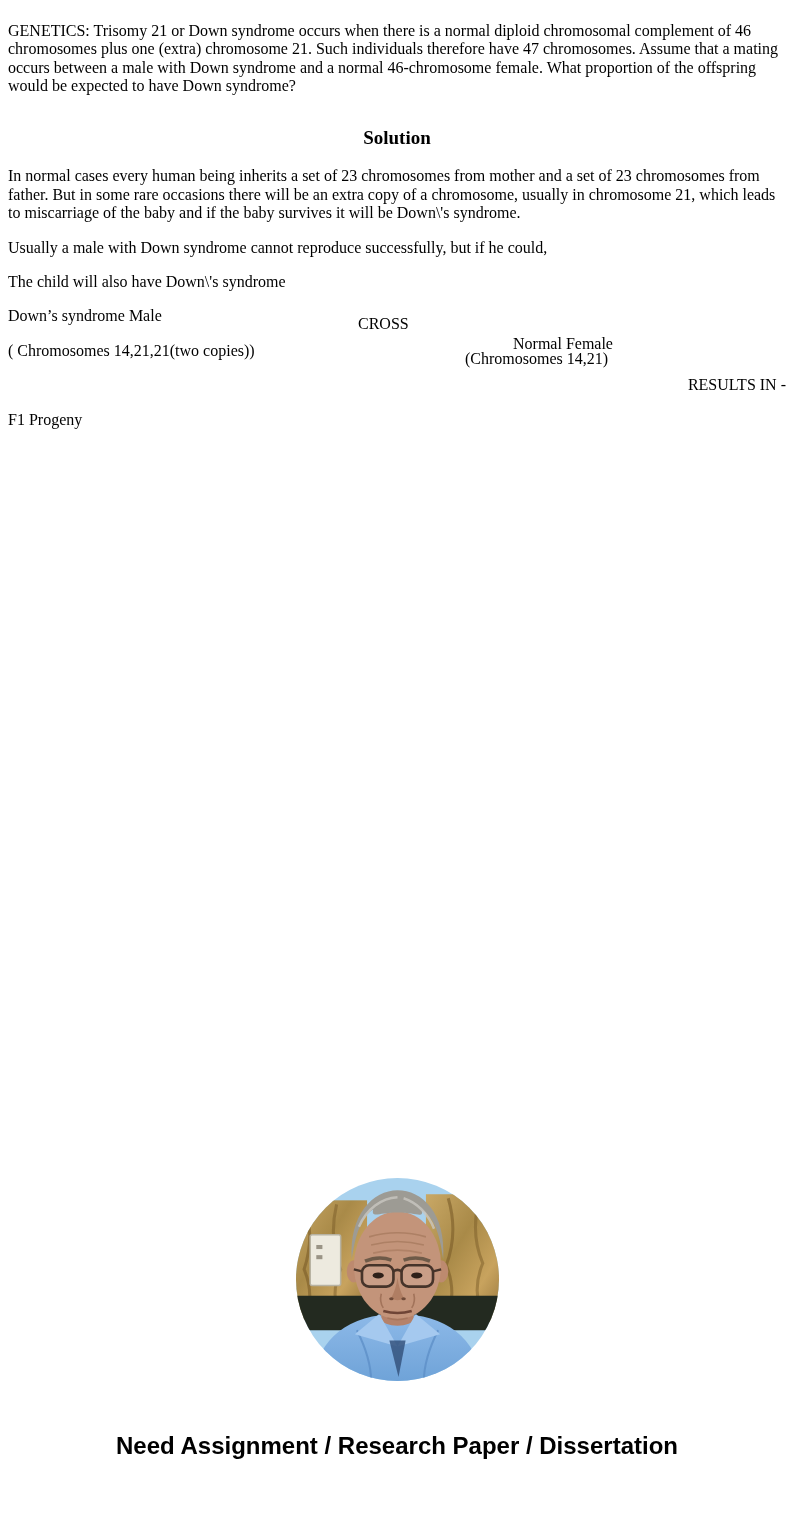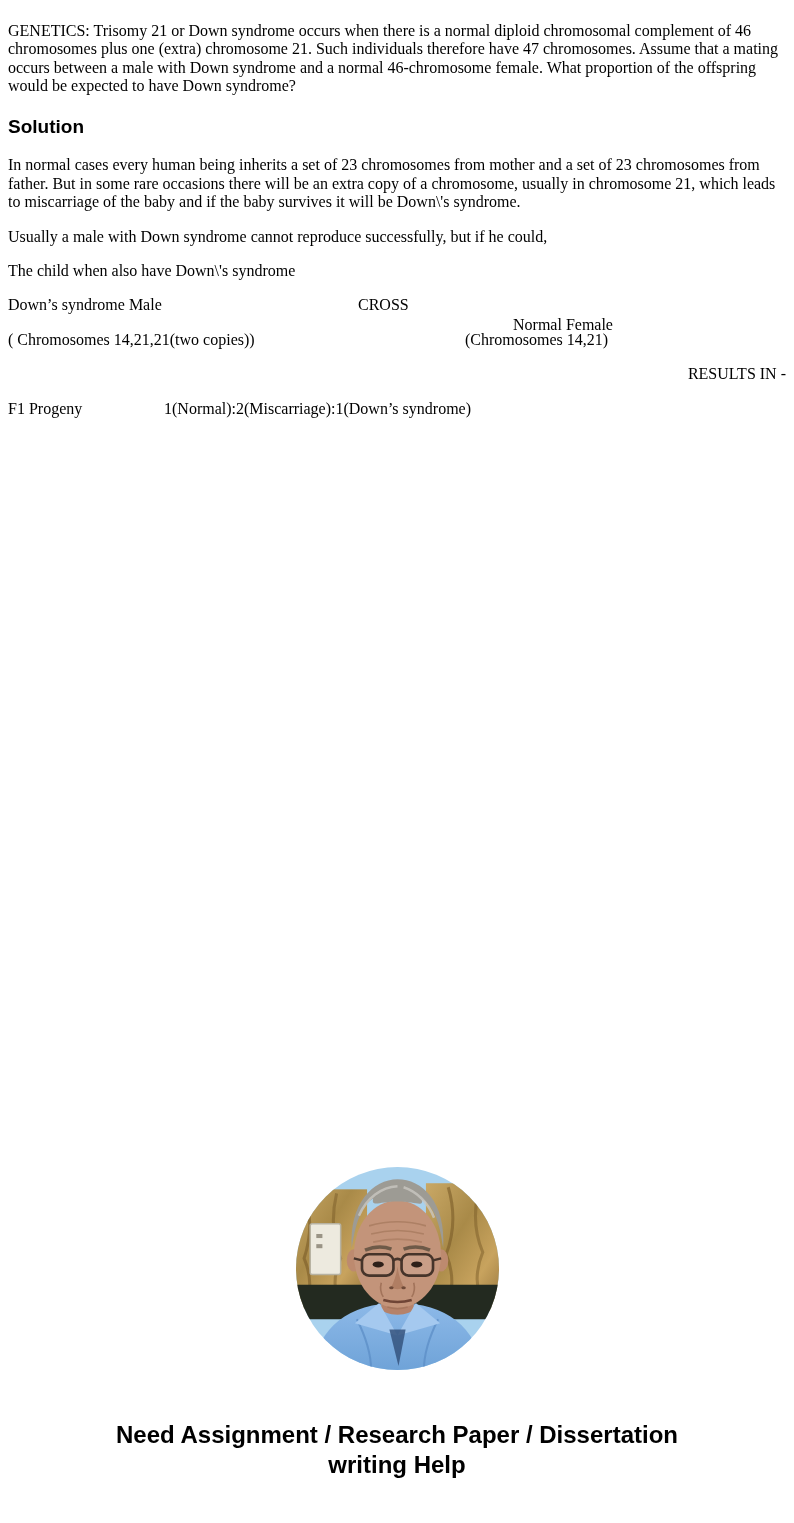--- a/index.html
+++ b/index.html
@@ -9,25 +9,26 @@
     color: #000;
     font-family: "Liberation Serif", "DejaVu Serif", serif;
     font-size: 16px;
     line-height: 1.15;
   }
   p { margin: 16px 0; }
   p.first { margin-top: 14px; }
   h3.solution-heading {
     font-size: 19px;
     font-weight: bold;
-    margin: 20px 0 19px 0;
-    font-family: Liberation Sans, sans-serif;
+    margin: 31px 0 19px 0;
+    font-family: Liberation Serif, serif;
+    text-align: center;
   }
   .layout-line { position: relative; white-space: nowrap; }
-  .layout-line .abs { position: absolute; top: 0; }
+  .layout-line .abs { position: absolute; top: 8px; }
   .pos-cross   { left: 350px; }
   .pos-female  { left: 505px; margin-top: 20px; }
   .pos-chrom-f { left: 457px; }
   .pos-ratio   { left: 156px; }
   .indent-results { padding-left: 329px; text-align: right; }
   .spacer { height: 733px; }
   .avatar-wrap {
     width: 203px; height: 203px;
     margin: 0 auto;
     border-radius: 50%;
@@ -48,40 +49,39 @@
 <body>
 
 <p class="first">GENETICS: Trisomy 21 or Down syndrome occurs when there is a normal diploid chromosomal complement of 46 chromosomes plus one (extra) chromosome 21. Such individuals therefore have 47 chromosomes. Assume that a mating occurs between a male with Down syndrome and a normal 46-chromosome female. What proportion of the offspring would be expected to have Down syndrome?</p>
 
 <h3 class="solution-heading">Solution</h3>
 
 <p>In normal cases every human being inherits a set of 23 chromosomes from mother and a set of 23 chromosomes from father. But in some rare occasions there will be an extra copy of a chromosome, usually in chromosome 21, which leads to miscarriage of the baby and if the baby survives it will be Down\'s syndrome.</p>
 
 <p>Usually a male with Down syndrome cannot reproduce successfully, but if he could,</p>
 
-<p>The child when also have Down\'s syndrome</p>
+<p>The child will also have Down\'s syndrome</p>
 
 <p class="layout-line">
   <span>Down’s syndrome Male</span>
   <span class="abs pos-cross">CROSS</span>
   <span class="abs pos-female">Normal Female</span>
 </p>
 
 <p class="layout-line">
   <span>( Chromosomes 14,21,21(two copies))</span>
   <span class="abs pos-chrom-f">(Chromosomes 14,21)</span>
 </p>
 
 <p class="indent-results">
   <span>RESULTS IN -</span>
 </p>
 
 <p class="layout-line">
   <span>F1 Progeny</span>
-  <span class="abs pos-ratio">1(Normal):2(Miscarriage):1(Down’s syndrome)</span>
 </p>
 
 <div class="spacer"></div>
 
 <div class="avatar-wrap">
   <svg viewBox="0 0 200 200" xmlns="http://www.w3.org/2000/svg">
     <defs>
       <linearGradient id="gold" x1="0" y1="0" x2="1" y2="1">
         <stop offset="0" stop-color="#c9a866"></stop>
         <stop offset="0.4" stop-color="#a98a48"></stop>
@@ -151,14 +151,13 @@
     <path d="M84,114 q-2,8 2,14" stroke="#a2735a" stroke-width="1.6" fill="none"></path>
     <path d="M116,114 q2,8 -2,14" stroke="#a2735a" stroke-width="1.6" fill="none"></path>
 
     <path d="M86,131 q14,4 28,0" stroke="#6f4536" stroke-width="2.6" fill="none"></path>
     <path d="M90,138 q10,3 20,0" stroke="#a2735a" stroke-width="1.6" fill="none" opacity="0.8"></path>
   </svg>
 </div>
 
 <div class="footer">
   <div>Need Assignment / Research Paper / Dissertation</div>
-  <div>writing Help</div>
 </div>
 
 </body></html>

